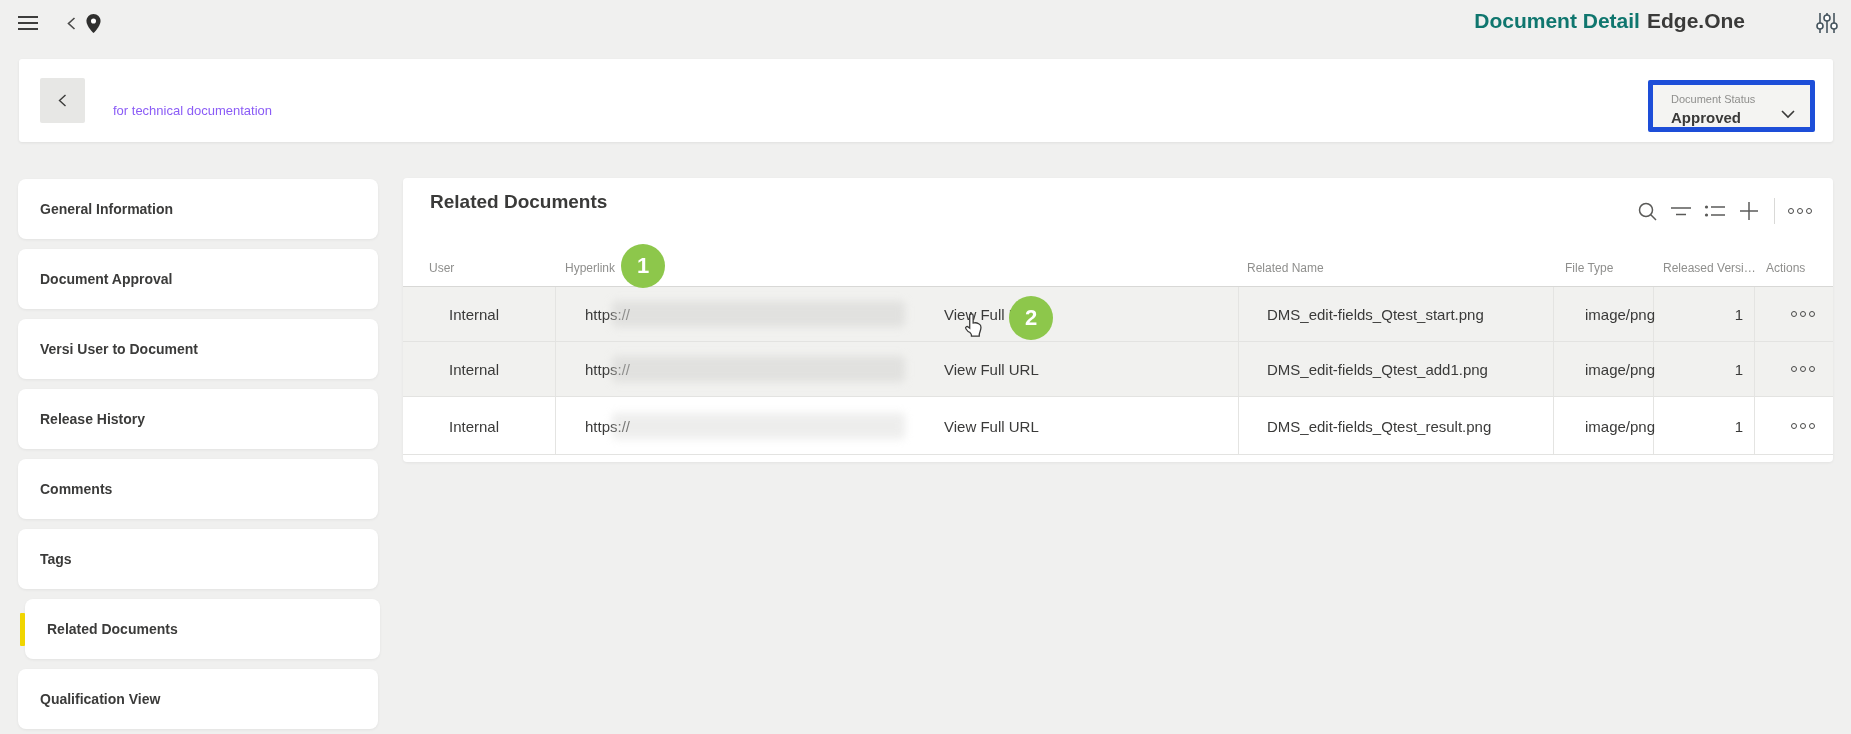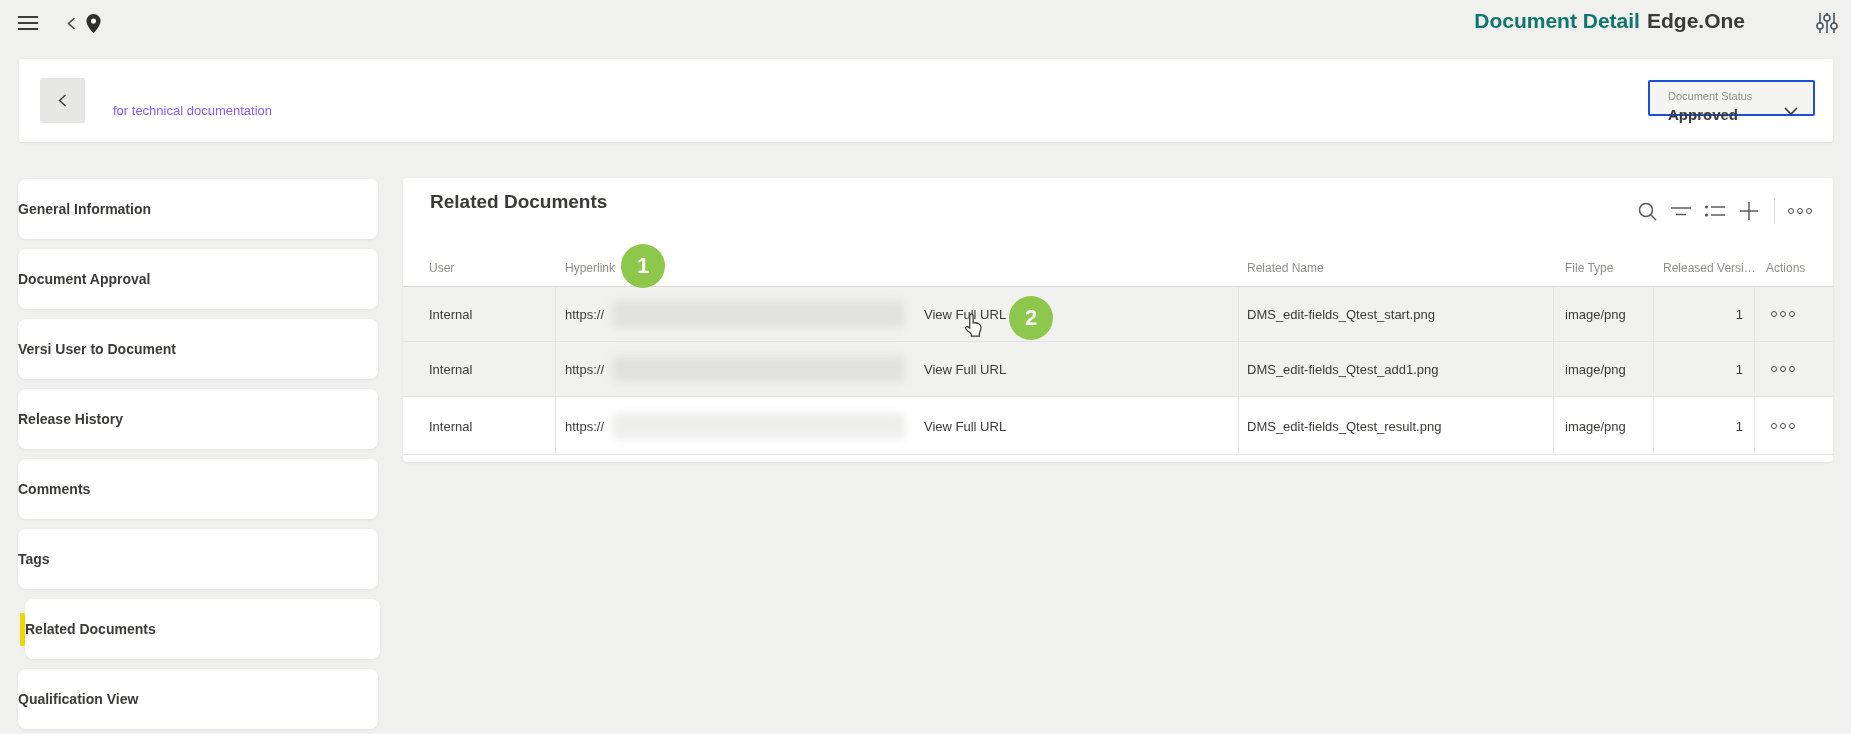--- a/index.html
+++ b/index.html
@@ -22,31 +22,31 @@
   .sliders-icon { position:absolute; right:12px; top:10px; cursor:pointer; }
 
   
   .doc-card { position:absolute; left:19px; top:59px; width:1814px; height:83px;
     background:#fff; border-radius:3px; box-shadow:0 1px 3px rgba(0,0,0,.07); }
   .back-btn { position:absolute; left:21px; top:19px; width:45px; height:45px;
     background:#e7e7e5; border:none; border-radius:2px; cursor:pointer;
     display:flex; align-items:center; justify-content:center; }
   .doc-title { position:absolute; left:94px; top:20px; font-size:17px; font-weight:bold; color:#3a3a39; }
   .doc-subtitle { position:absolute; left:94px; top:44px; font-size:13px; color:#8b5cf6; }
-  .status-box { position:absolute; left:1629px; top:21px; width:167px; height:36px;
-    background:#f4f4f2; border:2px solid #1d4ed8; border-radius:2px; cursor:pointer; }
+  .status-box { position:absolute; left:1629px; top:21px; width:167px; height:52px;
+    background:#f4f4f2; border:5px solid #1d4ed8; border-radius:2px; cursor:pointer; }
   .status-label { position:absolute; left:18px; top:8px; font-size:11px; color:#8f8f8d; }
   .status-value { position:absolute; left:18px; top:24px; font-size:15px; font-weight:bold; color:#3a3a39; }
   .status-chevron { position:absolute; right:14px; top:20px; }
 
   
   .side-item { position:absolute; left:18px; width:360px; height:60px;
     background:#fff; border-radius:8px; box-shadow:0 1px 3px rgba(0,0,0,.06);
     display:flex; align-items:center; cursor:pointer; }
-  .side-item span { font-size:14px; font-weight:600; color:#3b3b3a; }
+  .side-item span { margin-left:22px; font-size:14px; font-weight:600; color:#3b3b3a; }
   .side-item.active { left:25px; width:355px; }
   .side-item.active::before { content:""; position:absolute; left:-5px; top:14px;
     width:5px; height:33px; background:#f0d500; border-radius:1px; }
 
   
   .panel { position:absolute; left:403px; top:178px; width:1430px; height:284px;
     background:#fff; border-radius:4px; box-shadow:0 1px 3px rgba(0,0,0,.06); }
   .panel-title { position:absolute; left:27px; top:13px; font-size:19px; font-weight:bold; color:#3a3a39; }
   .toolbar { position:absolute; right:16px; top:18px; display:flex; align-items:center; }
   .tb-icon { width:34px; height:30px; display:flex; align-items:center; justify-content:center; cursor:pointer; }
@@ -54,21 +54,21 @@
   .dots { display:flex; gap:3px; }
   .dots i { width:6px; height:6px; border:1.6px solid #4a4a49; border-radius:50%; }
 
   
   .table { position:absolute; left:0; top:72px; width:1430px; }
   .thead { position:relative; height:37px; background:#fff; border-bottom:1px solid #d8d8d6; }
   .th { position:absolute; top:11px; font-size:12px; color:#8f8f8d; cursor:pointer; }
   .row { position:relative; border-bottom:1px solid #e3e3e1; }
   .row.gray { background:#f1f1ef; height:55px; }
   .row.white { background:#ffffff; height:58px; }
-  .cell { position:absolute; top:50%; transform:translateY(-50%); font-size:13px; color:#3a3a39; white-space:nowrap; }
+  .cell { position:absolute; top:50%; transform:translateY(-50%); font-size:15px; color:#3a3a39; white-space:nowrap;margin-left:20px; }
   .vline { position:absolute; top:0; bottom:0; width:1px; background:#e4e4e2; }
   .blur-box { position:absolute; left:209px; top:50%; transform:translateY(-50%);
     width:293px; height:26px; background:#d4d4d2; opacity:.55; filter:blur(4px); border-radius:4px; }
   .link-cell { cursor:pointer; }
 
   
   .badge { position:absolute; width:44px; height:44px; border-radius:50%;
     background:#8dc74b; color:#fff; font-size:22px; font-weight:bold;
     display:flex; align-items:center; justify-content:center; z-index:20; }
   #badge1 { left:621px; top:244px; }

